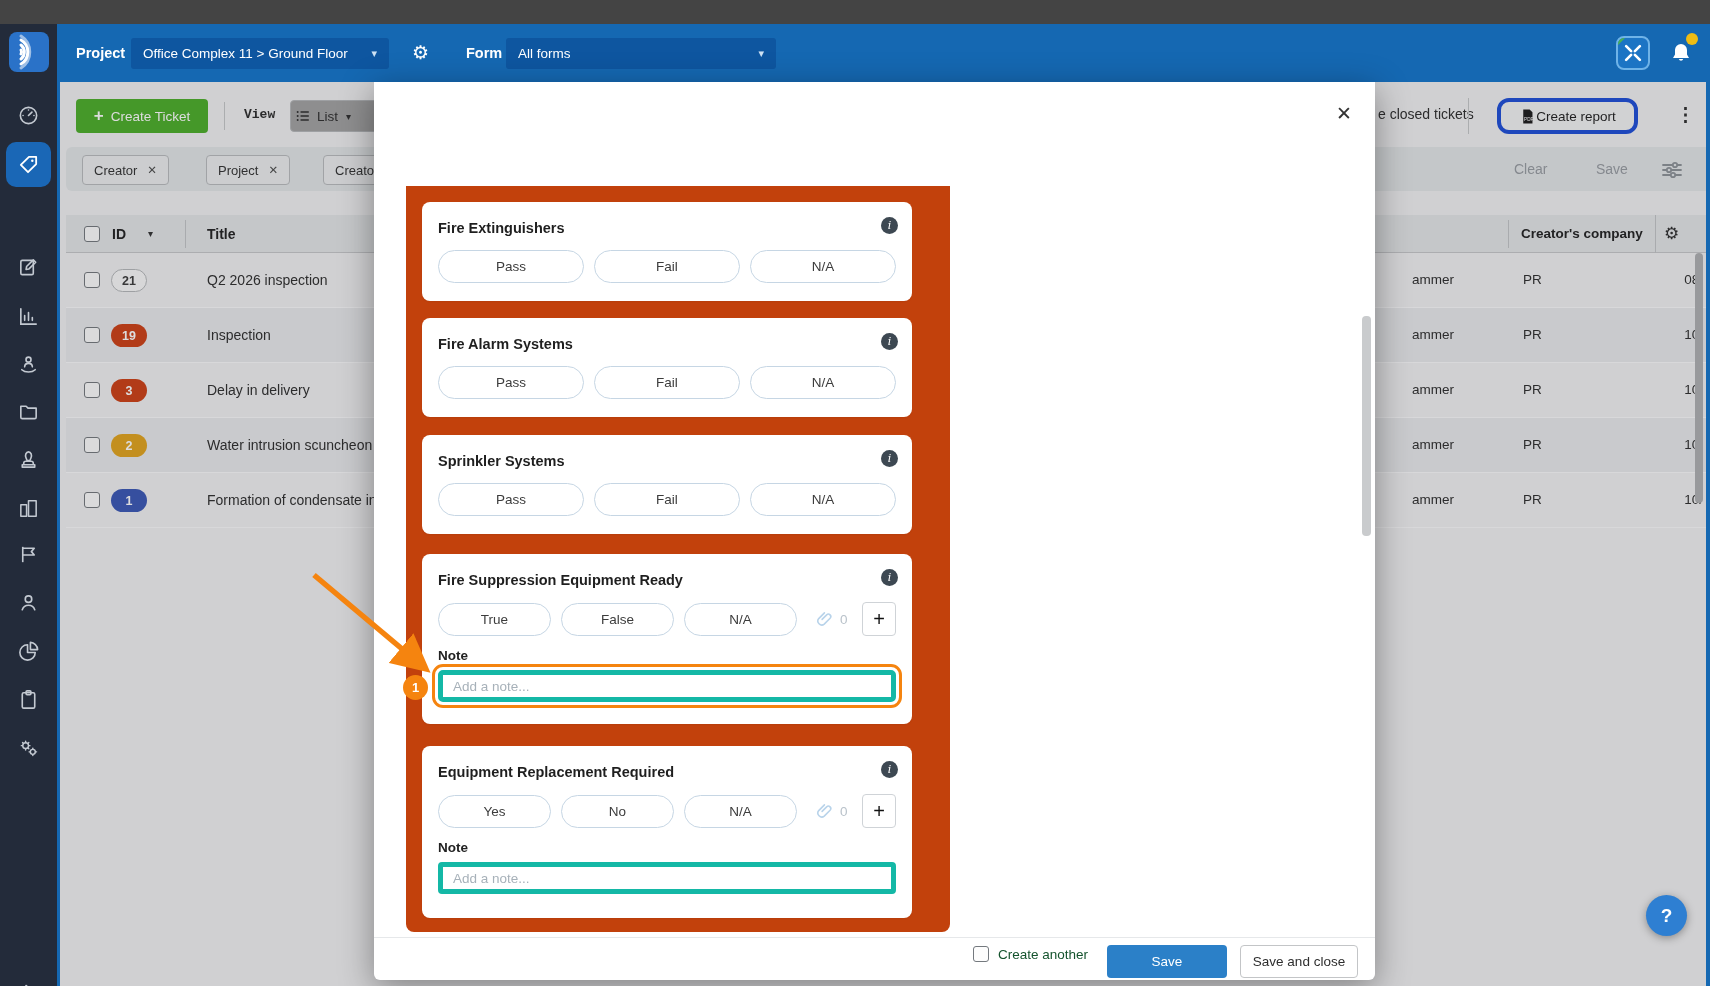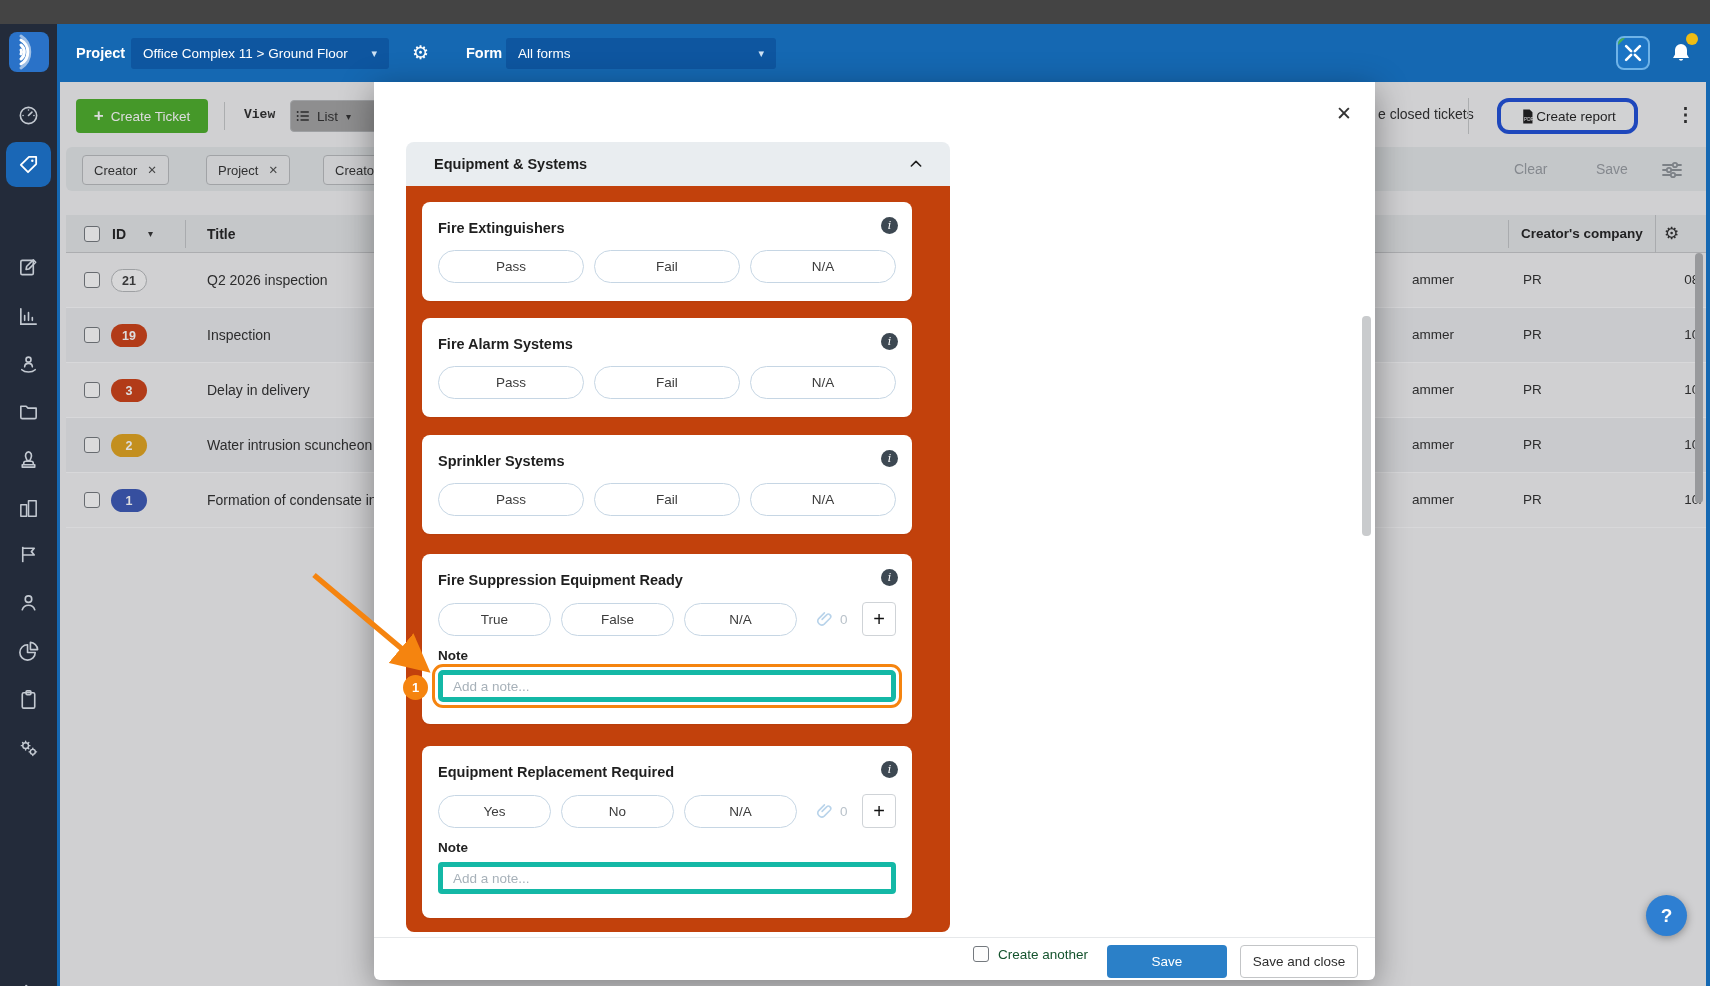--- a/index.html
+++ b/index.html
@@ -363,28 +363,20 @@
       <span>Create report</span>
     </div>
     <span class="kebab">⋮</span>
   </div>
 
   <div class="dim"></div>
 
   <div class="modal">
     <div class="modal-close">✕</div>
 
-    <div class="sec-head">
-      <span class="t">Equipment &amp; Systems</span>
-      <span class="chev">
-        <svg viewBox="0 0 24 24" fill="none" stroke="currentColor" stroke-width="2.4" stroke-linecap="round" stroke-linejoin="round">
-            <path d="M5 15l7-7 7 7"></path>
-          </svg>
-      </span>
-    </div>
 
     <div class="sec-body">
 
       <div class="card" style="top:16px;height:99px">
         <span class="ttl">Fire Extinguishers</span>
         <span class="info-ic">i</span>
         <div class="opts">
           <button class="pillbtn wide">Pass</button>
           <button class="pillbtn wide">Fail</button>
           <button class="pillbtn wide">N/A</button>

